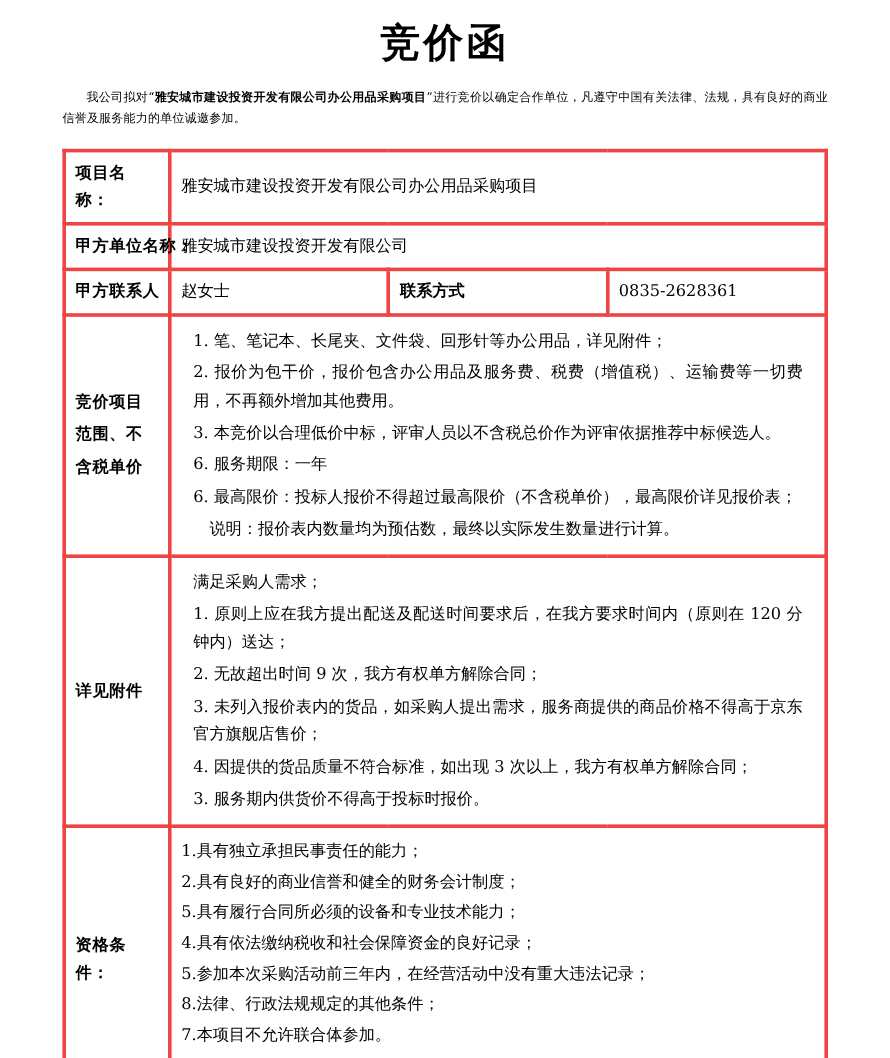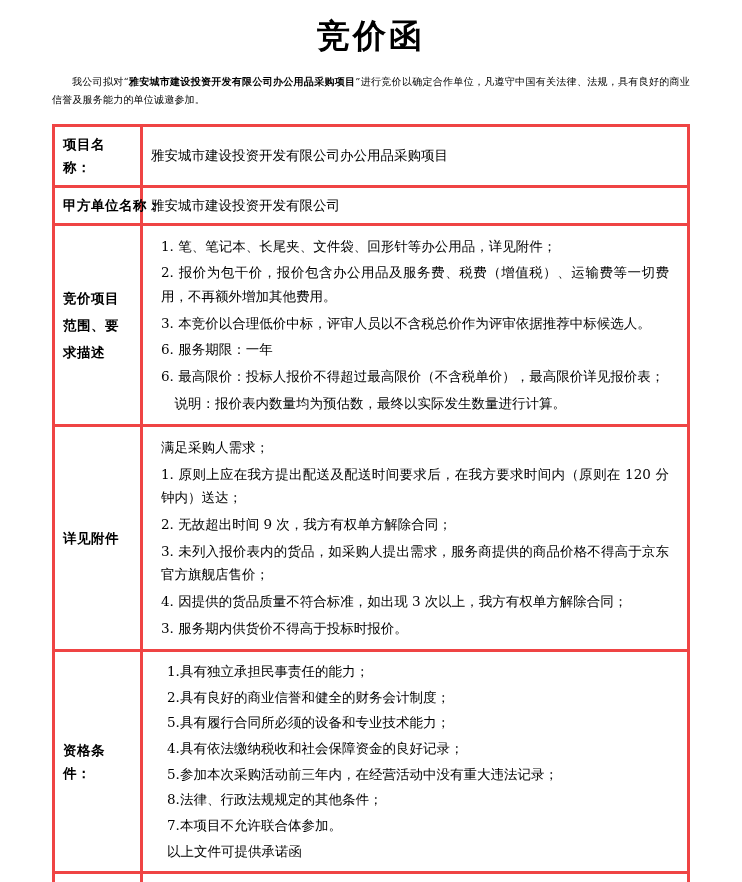--- a/index.html
+++ b/index.html
@@ -70,21 +70,21 @@
   td.label-mid {
     width: 96px;
     font-weight: bold;
   }
   .cell-lines > div {
     margin: 3px 10px;
     line-height: 1.75;
     text-align: justify;
   }
   .cell-lines > div.tight {
-    margin: 2px 16px;
+    margin: 2px 0;
   }
   .indent-note {
     text-indent: 1em;
   }
   td.block {
     padding-top: 8px;
     padding-bottom: 8px;
   }
   .nowrap-label {
     white-space: nowrap;
@@ -111,23 +111,29 @@
         <tr>
       <td class="label" colspan="1">项目名称：</td>
       <td class="value" colspan="3">雅安城市建设投资开发有限公司办公用品采购项目</td>
     </tr>
 
     <tr>
       <td class="label nowrap-label">甲方单位名称：</td>
       <td class="value" colspan="3">雅安城市建设投资开发有限公司</td>
     </tr>
 
+    <tr>
+      <td class="label nowrap-label">甲方联系人</td>
+      <td class="value" style="width:210px">赵女士</td>
+      <td class="label-mid" style="width:100px">联系方式</td>
+      <td class="value">0835-2628361</td>
+    </tr>
 
     <tr>
-      <td class="label wrap">竞价项目范围、要求描述</td>
+      <td class="label wrap">竞价项目范围、不含税单价</td>
       <td class="value block" colspan="3">
         <div class="cell-lines">
           <div>1. 笔、笔记本、长尾夹、文件袋、回形针等办公用品，详见附件；</div>
           <div>2. 报价为包干价，报价包含办公用品及服务费、税费（增值税）、运输费等一切费用，不再额外增加其他费用。</div>
           <div>3. 本竞价以合理低价中标，评审人员以不含税总价作为评审依据推荐中标候选人。</div>
           <div>6. 服务期限：一年</div>
           <div>6. 最高限价：投标人报价不得超过最高限价（不含税单价），最高限价详见报价表；</div>
           <div class="indent-note">说明：报价表内数量均为预估数，最终以实际发生数量进行计算。</div>
         </div>
       </td>

